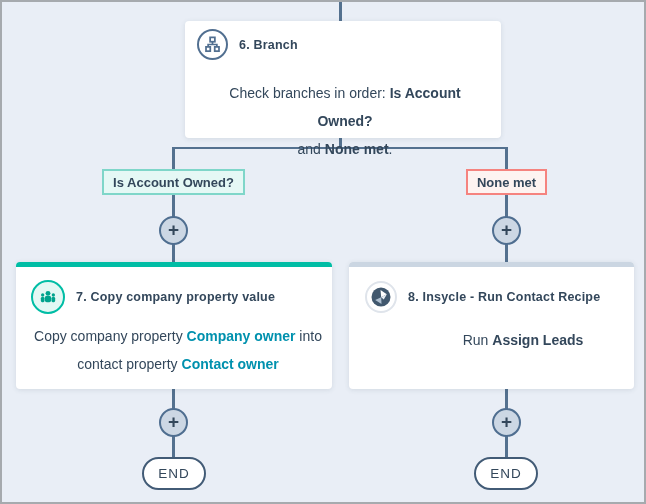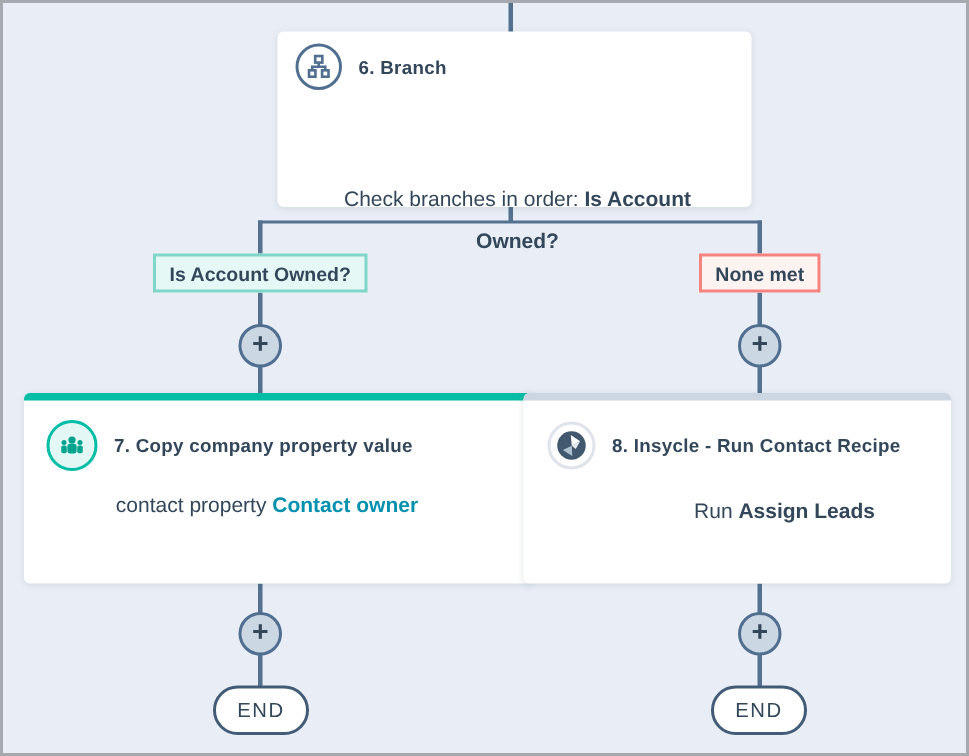--- a/index.html
+++ b/index.html
@@ -87,55 +87,57 @@
       <span class="icon-circle" style="width:31px;height:31px;border:2.5px solid #516f90;background:#ffffff;">
         <svg width="19" height="19" viewBox="0 0 24 24" fill="none" stroke="#516f90" stroke-width="2.2">
           <rect x="9" y="3" width="6" height="5.5"></rect>
           <path d="M12 8.5 V12 M6.5 15 V12 H17.5 V15"></path>
           <rect x="3.8" y="15" width="5.4" height="5.4"></rect>
           <rect x="14.8" y="15" width="5.4" height="5.4"></rect>
         </svg>
       </span>
       <span class="card-title">6. Branch</span>
     </div>
-    <div class="card-body" style="left:15px;top:58px;width:290px;margin-top:39px;">
+    <div class="card-body" style="left:15px;top:58px;width:290px;">
       <div><span>Check branches in order: </span><span class="b">Is Account Owned?</span></div>
+      <div><span>and </span><span class="b">None met</span><span>.</span></div>
     </div>
   </div>
 
   <div class="branch-chip chip-yes" style="left:100px;top:167px;width:143px;height:26px;">
     <span>Is Account Owned?</span>
   </div>
   <div class="branch-chip chip-none" style="left:464px;top:167px;width:81px;height:26px;">
     <span>None met</span>
   </div>
 
   <div class="plus-btn" style="left:157px;top:214px;">
       <span>+</span>
     </div>
   <div class="plus-btn" style="left:490px;top:214px;">
       <span>+</span>
     </div>
 
-  <div class="card" style="left:14px;top:260px;width:316px;height:127px;padding-left:24px;">
+  <div class="card" style="left:14px;top:260px;width:316px;height:127px;">
     <div class="card-topbar" style="background:#00bda5;"></div>
     <div class="card-header" style="left:15px;top:18px;">
       <span class="icon-circle" style="width:34px;height:34px;border:2.5px solid #00bda5;background:#e3f8f4;">
         <svg width="20" height="20" viewBox="0 0 24 24" fill="#00a38d">
           <circle cx="5.6" cy="9.6" r="2"></circle>
             <rect x="3.4" y="12" width="4.4" height="6.2" rx="1.6"></rect>
           <circle cx="18.4" cy="9.6" r="2"></circle>
             <rect x="16.2" y="12" width="4.4" height="6.2" rx="1.6"></rect>
           <circle cx="12" cy="7.6" r="2.9"></circle>
             <rect x="8.3" y="10.6" width="7.4" height="7.8" rx="2.2"></rect>
         </svg>
       </span>
       <span class="card-title">7. Copy company property value</span>
     </div>
     <div class="card-body" style="left:16px;top:60px;width:292px;">
+      <div><span>Copy company property </span><span class="link">Company owner</span><span> into</span></div>
       <div><span>contact property </span><span class="link">Contact owner</span></div>
     </div>
   </div>
 
   <div class="card" style="left:347px;top:260px;width:285px;height:127px;text-decoration:underline;">
     <div class="card-topbar" style="background:#cbd6e2;"></div>
     <div class="card-header" style="left:16px;top:19px;">
       <span class="icon-circle" style="width:32px;height:32px;border:2px solid #dfe4eb;background:#ffffff;">
         <svg width="24" height="24" viewBox="0 0 24 24">
           <circle cx="12" cy="12" r="9.5" fill="#41586e"></circle>

